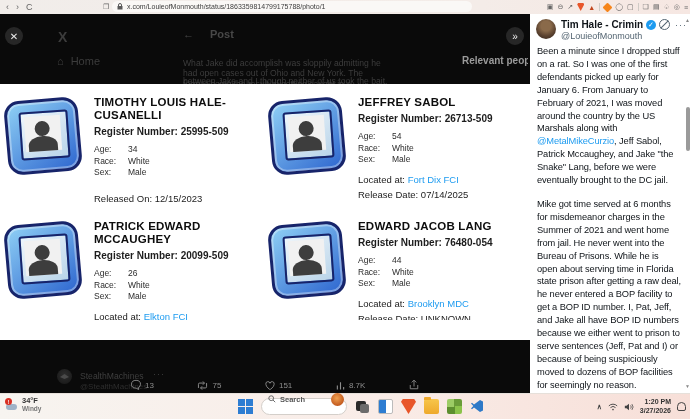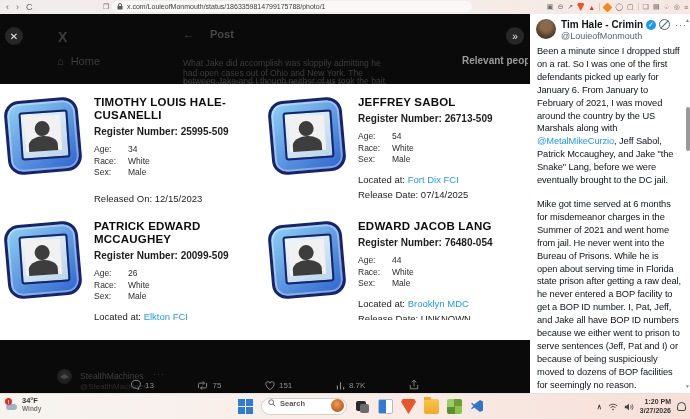--- a/index.html
+++ b/index.html
@@ -93,21 +93,21 @@
   .w-icon{width:12px;height:12px;position:relative;}
   .w-cloud{position:absolute;left:0;bottom:1px;width:11px;height:6px;border-radius:4px;background:#9fb3c8;}
   .w-badge{position:absolute;left:-1px;top:-1px;width:7px;height:7px;border-radius:50%;background:#d93025;
     color:#fff;font-size:5px;display:flex;align-items:center;justify-content:center;}
   .w-temp{font-size:7.5px;color:#333;line-height:8px;}
   .w-cond{font-size:6.5px;color:#777;line-height:8px;}
   .centericons{position:absolute;left:238px;top:4px;display:flex;align-items:center;gap:8px;}
   .start{width:15px;height:15px;display:grid;grid-template-columns:7px 7px;grid-template-rows:7px 7px;gap:1px;cursor:pointer;}
   .start div{background:#2d7dd2;}
   .searchpill{width:86px;height:17px;border-radius:9px;background:#fff;border:1px solid #d4cfca;
-    display:flex;align-items:flex-start;gap:4px;padding:0 2px 15px 6px;box-sizing:border-box;cursor:pointer;}
+    display:flex;align-items:center;gap:4px;padding:0 2px 15px 6px;box-sizing:border-box;cursor:pointer;}
   .searchpill .s-label{font-size:7.5px;color:#555;flex:1;}
   .s-img{width:13px;height:13px;border-radius:50%;background:radial-gradient(circle at 45% 40%,#f0a050,#c35a1e 70%,#8a3a12);}
   .tb-ico{width:15px;height:15px;position:relative;cursor:pointer;}
   .tv-a{position:absolute;left:1px;top:2px;width:10px;height:10px;background:#2b2b2b;border-radius:2px;}
   .tv-b{position:absolute;left:5px;top:5px;width:9px;height:9px;background:#6b6b6b;border-radius:2px;}
   .split{border:1px solid #bbb;background:linear-gradient(to right,#2d7dd2 50%,#fff 50%);box-sizing:border-box;border-radius:2px;}
   .bravei{background:#e8562a;clip-path:polygon(50% 100%,0 18%,12% 0,88% 0,100% 18%);}
   .active-line{position:absolute;left:1px;bottom:-4px;width:12px;height:2px;background:#5aa7f0;border-radius:1px;}
   .folder{background:linear-gradient(#f7c64b,#eea92c);border-radius:2px;position:relative;}
   .folder::before{content:"";position:absolute;left:0;top:-2px;width:7px;height:3px;background:#eea92c;border-radius:1px 1px 0 0;}

